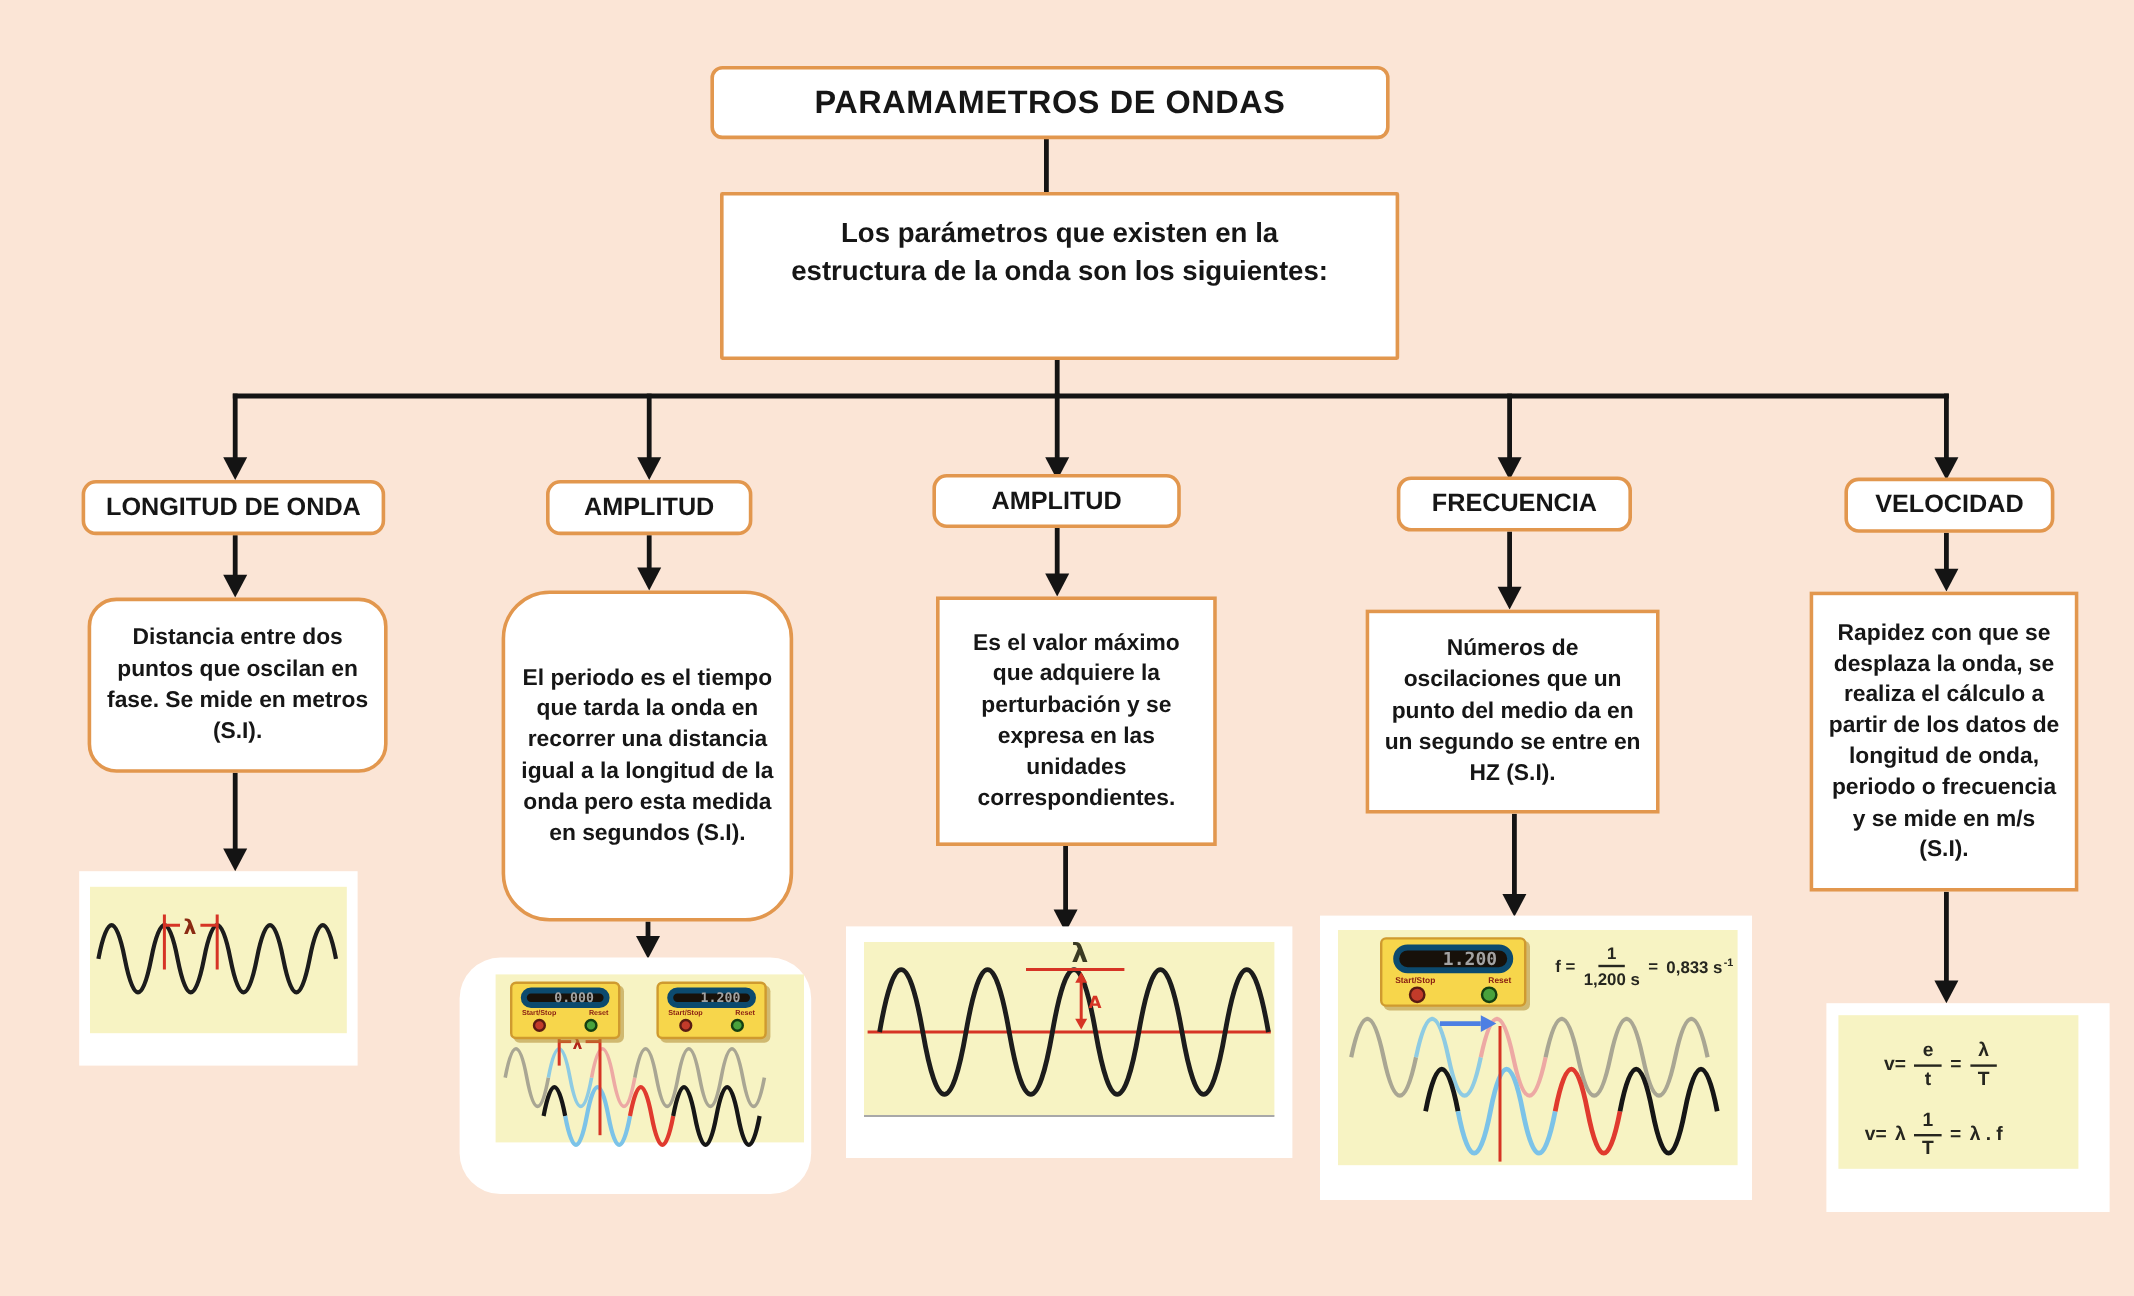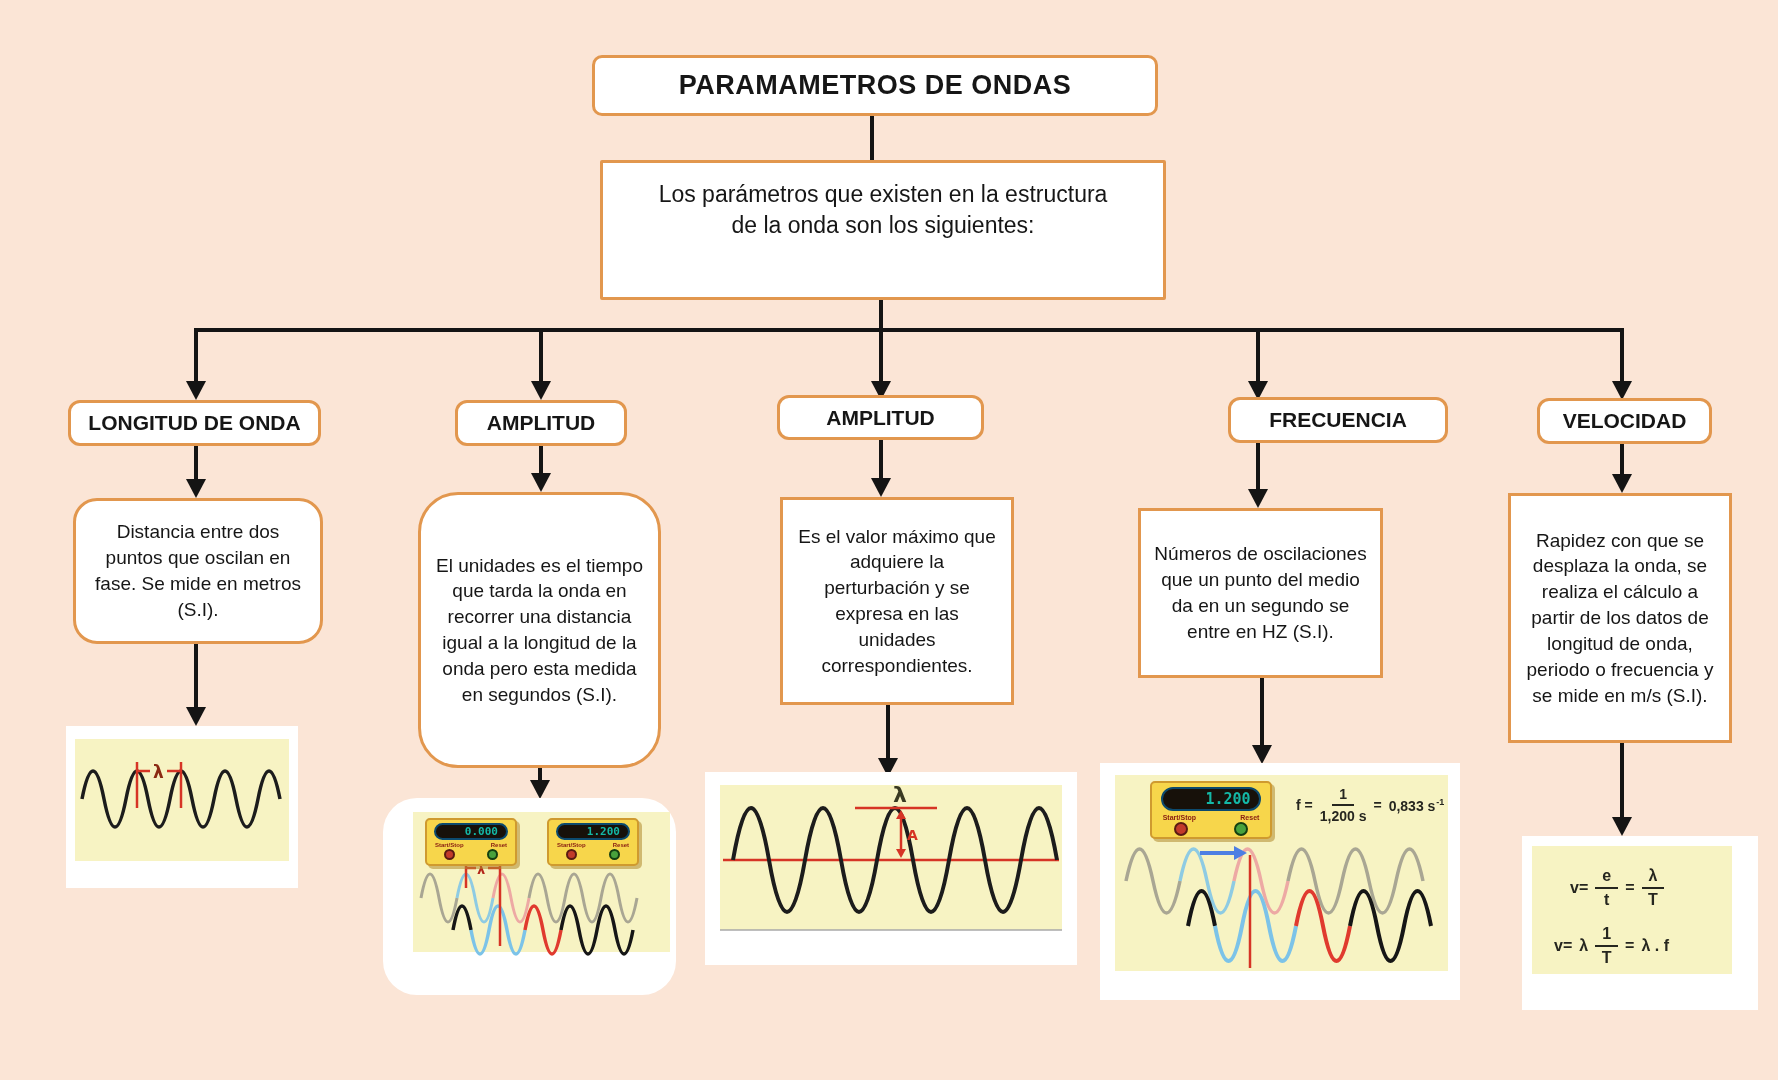--- a/index.html
+++ b/index.html
@@ -6,38 +6,38 @@
   body{
     width:1778px;height:1080px;position:relative;overflow:hidden;
     background:#fbe5d6;font-family:"Liberation Sans",sans-serif;color:#161616;
   }
   .abs{position:absolute;box-sizing:border-box}
   
   #connectors{position:absolute;left:0;top:0;width:1778px;height:1080px;z-index:1}
   
   .obox{
     position:absolute;box-sizing:border-box;background:#ffffff;border:3px solid #e2974e;
-    display:flex;align-items:center;justify-content:center;text-align:center;z-index:2;
+    display:flex;align-items:center;justify-content:center;text-align:center;z-index:2;font-weight:bold;
   }
   .title-box{border-radius:10px;font-weight:bold;font-size:27px;letter-spacing:.5px}
   .intro-box{align-items:flex-start;padding:16px 42px 0;font-size:23px;line-height:1.35;border-radius:2px}
   .hbox{font-weight:bold;font-size:21px;border-radius:12px}
   .dbox{font-size:19px;line-height:1.36;padding:23px 12px}
   
   .fig{position:absolute;background:#ffffff;z-index:2}
   .fig svg{position:absolute;left:0;top:0}
   
   .stopwatch{
     position:absolute;background:#f7d64b;border:2px solid #cf9a2f;border-radius:5px;
     box-shadow:3px 3px 0 rgba(176,136,44,.55);display:flex;flex-direction:column;align-items:center;
     box-sizing:border-box;z-index:3;
   }
   .sw-display{
-    width:84%;height:17px;margin-top:3px;background:#17110a;border:2px solid #0c4a6e;border-radius:9px;
-    color:#14b8a6;font-family:"DejaVu Sans Mono",monospace;font-weight:bold;font-size:11px;
+    width:84%;height:17px;margin-top:3px;background:#17110a;border:5px solid #0c4a6e;border-radius:9px;
+    color:#a3a3a3;font-family:"DejaVu Sans Mono",monospace;font-weight:bold;font-size:11px;
     box-sizing:border-box;display:flex;align-items:center;justify-content:flex-end;padding-right:8px;
   }
   .sw-labels{width:82%;display:flex;justify-content:space-between;font-size:6px;color:#8a2013;font-weight:bold;margin-top:2px}
   .sw-buttons{width:62%;display:flex;justify-content:space-between;margin-top:1px}
   .sw-btn{width:11px;height:11px;border-radius:50%;border:2px solid #5a1b12;box-sizing:border-box}
   .sw-btn.red{background:#c23b2a}
   .sw-btn.green{background:#49a23c;border-color:#143f10}
   .sw-lg .sw-display{height:24px;font-size:15px;border-radius:12px;margin-top:4px}
   .sw-lg .sw-labels{font-size:7px;margin-top:3px}
   .sw-lg .sw-btn{width:14px;height:14px}
@@ -93,25 +93,25 @@
   </g>
 </svg>
 
 <div class="obox title-box" style="left:592px;top:55px;width:566px;height:61px">PARAMAMETROS DE ONDAS</div>
 
 <div class="obox intro-box" style="left:600px;top:160px;width:566px;height:140px">Los parámetros que existen en la estructura de la onda son los siguientes:</div>
 
 <div class="obox hbox" style="left:68px;top:400px;width:253px;height:46px">LONGITUD DE ONDA</div>
 <div class="obox hbox" style="left:455px;top:400px;width:172px;height:46px">AMPLITUD</div>
 <div class="obox hbox" style="left:777px;top:395px;width:207px;height:45px">AMPLITUD</div>
-<div class="obox hbox" style="left:1228px;top:397px;width:220px;height:46px">FRECUENCIA</div>
+<div class="obox hbox" style="left:1164px;top:397px;width:196px;height:46px">FRECUENCIA</div>
 <div class="obox hbox" style="left:1537px;top:398px;width:175px;height:46px">VELOCIDAD</div>
 
 <div class="obox dbox" style="left:73px;top:498px;width:250px;height:146px;border-radius:24px">Distancia entre dos puntos que oscilan en fase. Se mide en metros (S.I).</div>
-<div class="obox dbox" style="left:418px;top:492px;width:243px;height:276px;border-radius:40px">El unidades es el tiempo que tarda la onda en recorrer una distancia igual a la longitud de la onda pero esta medida en segundos (S.I).</div>
+<div class="obox dbox" style="left:418px;top:492px;width:243px;height:276px;border-radius:40px">El periodo es el tiempo que tarda la onda en recorrer una distancia igual a la longitud de la onda pero esta medida en segundos (S.I).</div>
 <div class="obox dbox" style="left:780px;top:497px;width:234px;height:208px">Es el valor máximo que adquiere la perturbación y se expresa en las unidades correspondientes.</div>
 <div class="obox dbox" style="left:1138px;top:508px;width:245px;height:170px">Números de oscilaciones que un punto del medio da en un segundo se entre en HZ (S.I).</div>
 <div class="obox dbox" style="left:1508px;top:493px;width:224px;height:250px">Rapidez con que se desplaza la onda, se realiza el cálculo a partir de los datos de longitud de onda, periodo o frecuencia y se mide en m/s (S.I).</div>
 
 <div class="fig" style="left:66px;top:726px;width:232px;height:162px">
   <svg width="232" height="162" viewBox="0 0 232 162">
     <rect x="9" y="13" width="214" height="122" fill="#f7f3c3"></rect>
     <path fill="none" stroke="#1c1c1c" stroke-width="3.5" d="M16 73 q11 -56 22 0 q11 56 22 0 q11 -56 22 0 q11 56 22 0 q11 -56 22 0 q11 56 22 0 q11 -56 22 0 q11 56 22 0 q11 -56 22 0"></path>
     <g stroke="#d63425" stroke-width="2.5" fill="none">
       <path d="M71 36 V82"></path>

